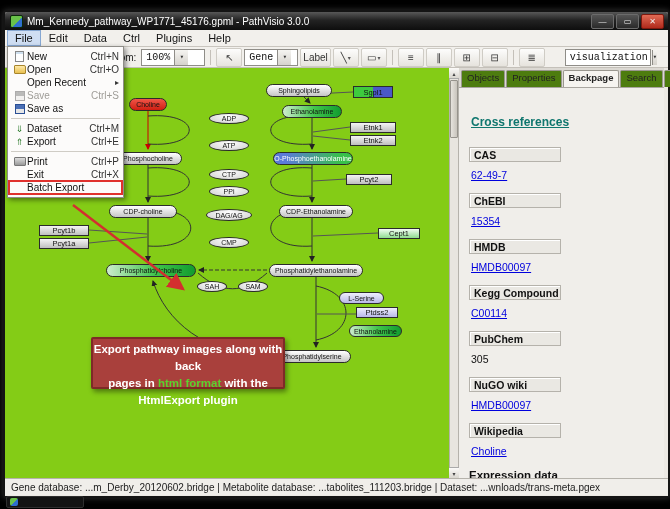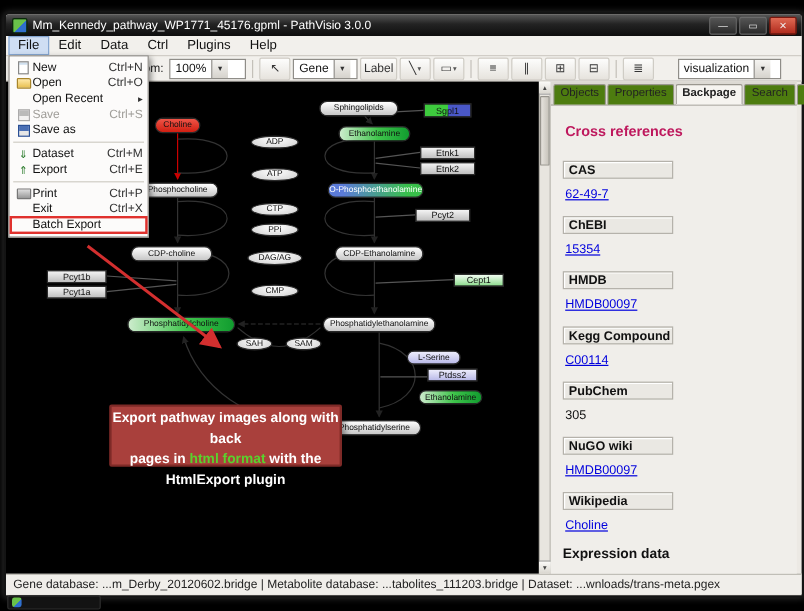--- a/index.html
+++ b/index.html
@@ -23,33 +23,33 @@
   .menu.active{background:#cfdef3;border-color:#86a7d2;}
   
   .toolbar{height:20px;background:#f2f0ec;border-bottom:1px solid #c4c0b9;display:flex;
            align-items:center;gap:2px;padding:0 4px;font-size:10px;}
   .tbtn{min-width:20px;height:17px;display:flex;align-items:center;justify-content:center;font-size:10px;
         background:linear-gradient(#fdfdfc,#e6e3dd);border:1px solid #cfccc5;border-radius:2px;color:#333;padding:0 2px;}
   .tbtn .mini{font-size:6px;margin-left:1px;color:#555;}
   .tsep{width:1px;height:15px;background:#c4c0b9;margin:0 3px;}
   .tlabel{margin:0 3px 0 6px;color:#222;}
   .combo{height:15px;border:1px solid #8f8d88;background:#fff;display:flex;align-items:center;
-         font-size:10px;padding-left:4px;}
+         font-size:10px;padding-left:4px;font-family:Liberation Mono, monospace;}
   .combo .arrow{width:13px;height:100%;background:linear-gradient(#f5f4f1,#d6d3cd);border-left:1px solid #8f8d88;
                 display:flex;align-items:center;justify-content:center;font-size:7px;margin-left:4px;color:#333;}
   .combo.zoom{width:58px;}
   .combo.dn{width:48px;text-align:right;}
   .combo.vis{width:80px;margin-left:18px;}
   .ci{display:inline-block;}
   .ci-page{width:9px;height:11px;background:#fff;border:1px solid #8a8a8a;box-shadow:inset 0 2px 0 #cfe0ef;}
   .ci-folder{width:12px;height:8px;background:linear-gradient(#ffe9a8,#e8c050);border:1px solid #a8852a;border-radius:1px 3px 1px 1px;}
   .ci-disk{width:10px;height:10px;background:linear-gradient(#4a6fb5 55%,#e6e6e6 55%);border:1px solid #2a4f95;}
   
   .content{display:flex;height:410px;}
-  .canvas{position:relative;width:444px;height:410px;background:#000000;overflow:hidden;}
+  .canvas{position:relative;width:444px;height:410px;background:#84cc16;overflow:hidden;}
   .edges{position:absolute;left:0;top:0;z-index:1;}
   .nodes-layer{position:absolute;inset:0;z-index:5;}
   .pnode{position:absolute;display:flex;align-items:center;justify-content:center;font-size:7px;
          border:1px solid #2b2b2b;background:linear-gradient(#ffffff,#c6c6c6);border-radius:7px;
          white-space:nowrap;overflow:hidden;z-index:6;color:#111;padding:0 1px;box-sizing:border-box;}
   .pnode.gene{border-radius:0;font-size:7.5px;background:linear-gradient(#f4f4f4,#bfbfbf);}
   .pnode.ellipse{border-radius:50%;background:radial-gradient(ellipse at 50% 25%,#fff,#cfcfcf);}
   .pnode.green{background:linear-gradient(90deg,#cdeccd,#3fc44b 55%,#119c2f);}
   .pnode.red{background:linear-gradient(#f05548,#d01f12);}
   .pnode.bluegreen{background:linear-gradient(90deg,#5b7bd9 15%,#38c04a 85%);color:#fff;}
@@ -70,21 +70,21 @@
   .sarrow{width:10px;height:11px;font-size:6px;display:flex;align-items:center;justify-content:center;
           background:linear-gradient(#fbfaf8,#d9d6cf);border-bottom:1px solid #aaa;color:#444;box-sizing:border-box;}
   .sarrow.down{margin-top:auto;border-top:1px solid #aaa;border-bottom:none;}
   .sthumb{width:8px;height:58px;margin-top:1px;background:linear-gradient(90deg,#e6e3dd,#c8c4bc);border:1px solid #96938c;border-radius:1px;box-sizing:border-box;}
   
   .sidepanel{width:205px;height:410px;background:#f0eeea;display:flex;flex-direction:column;box-sizing:border-box;}
   .tabs{display:flex;height:17px;background:#dcd9d3;border-bottom:1px solid #a9a6a0;padding:2px 0 0 2px;gap:1px;font-size:9.5px;}
   .tab{padding:1px 5px 0 5px;border:1px solid #9a978f;border-bottom:none;background:#4d7c0f;border-radius:2px 2px 0 0;color:#222;}
   .tab.active{background:#f6f4f0;font-weight:bold;}
   .panel-body{flex:1;padding:6px 0 0 10px;overflow:hidden;}
-  .xref-heading{color:#be185d;font-weight:bold;font-size:12px;margin:8px 0 18px 2px;}
+  .xref-heading{color:#0f766e;font-weight:bold;font-size:12px;margin:21px 0 18px 2px;text-decoration:underline;}
   .xref{margin-bottom:3px;}
   .xref-head{width:92px;height:15px;background:#eae8e3;border:1px solid #b5b2ab;box-shadow:inset 1px 1px 0 #fff;
              font-weight:bold;font-size:10.5px;padding:1px 0 0 4px;box-sizing:border-box;}
   .xref-val{display:block;font-size:10.5px;color:#0000dd;text-decoration:underline;margin:7px 0 12px 2px;}
   .xref-val.plain{color:#111;text-decoration:none;}
   .expr-heading{font-weight:bold;font-size:11.5px;color:#111;margin-top:5px;}
   
   .statusbar{height:16px;background:#f0eeea;border-top:1px solid #b5b2ab;font-size:10px;color:#222;
              display:flex;align-items:center;padding-left:6px;white-space:nowrap;overflow:hidden;}
   

